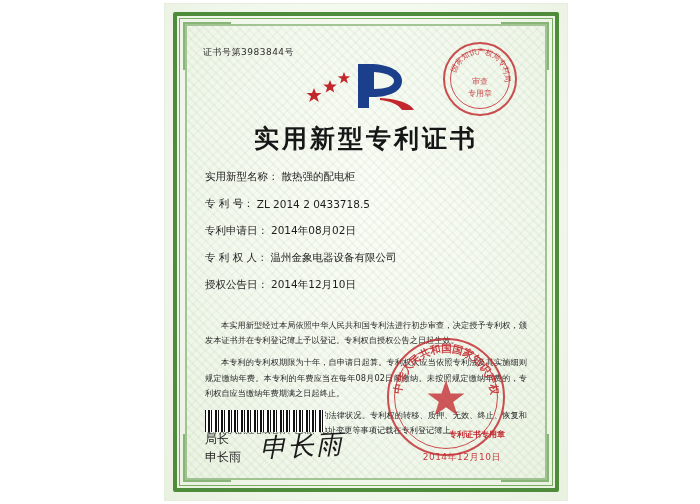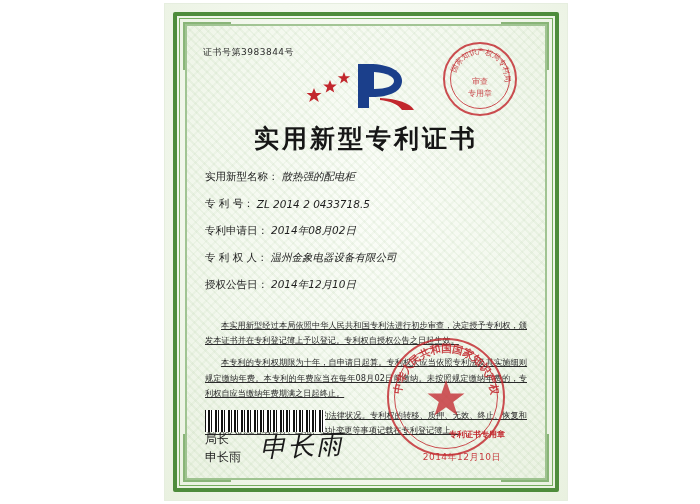--- a/index.html
+++ b/index.html
@@ -128,38 +128,36 @@
     align-items: center;
     margin-bottom: 13px;
   }
   .field .lbl {
     white-space: pre;
     color: #1d1d1d;
   }
   .field .val {
     margin-left: 3px;
     color: #1d1d1d;
-    font-style: italic;
   }
 
   .body-text {
     position: absolute;
     left: 14px;
     right: 14px;
     top: 288px;
     font-size: 8.2px;
     line-height: 1.85;
     color: #2a2a2a;
     text-align: justify;
     font-family: "DejaVu Sans", "Liberation Sans", sans-serif;
   }
   .body-text p {
     margin: 0 0 7px 0;
     text-indent: 16px;
-    text-decoration: underline;
   }
 
   
   .barcode {
     position: absolute;
     left: 14px;
     bottom: 42px;
     width: 120px;
     height: 22px;
     background:

